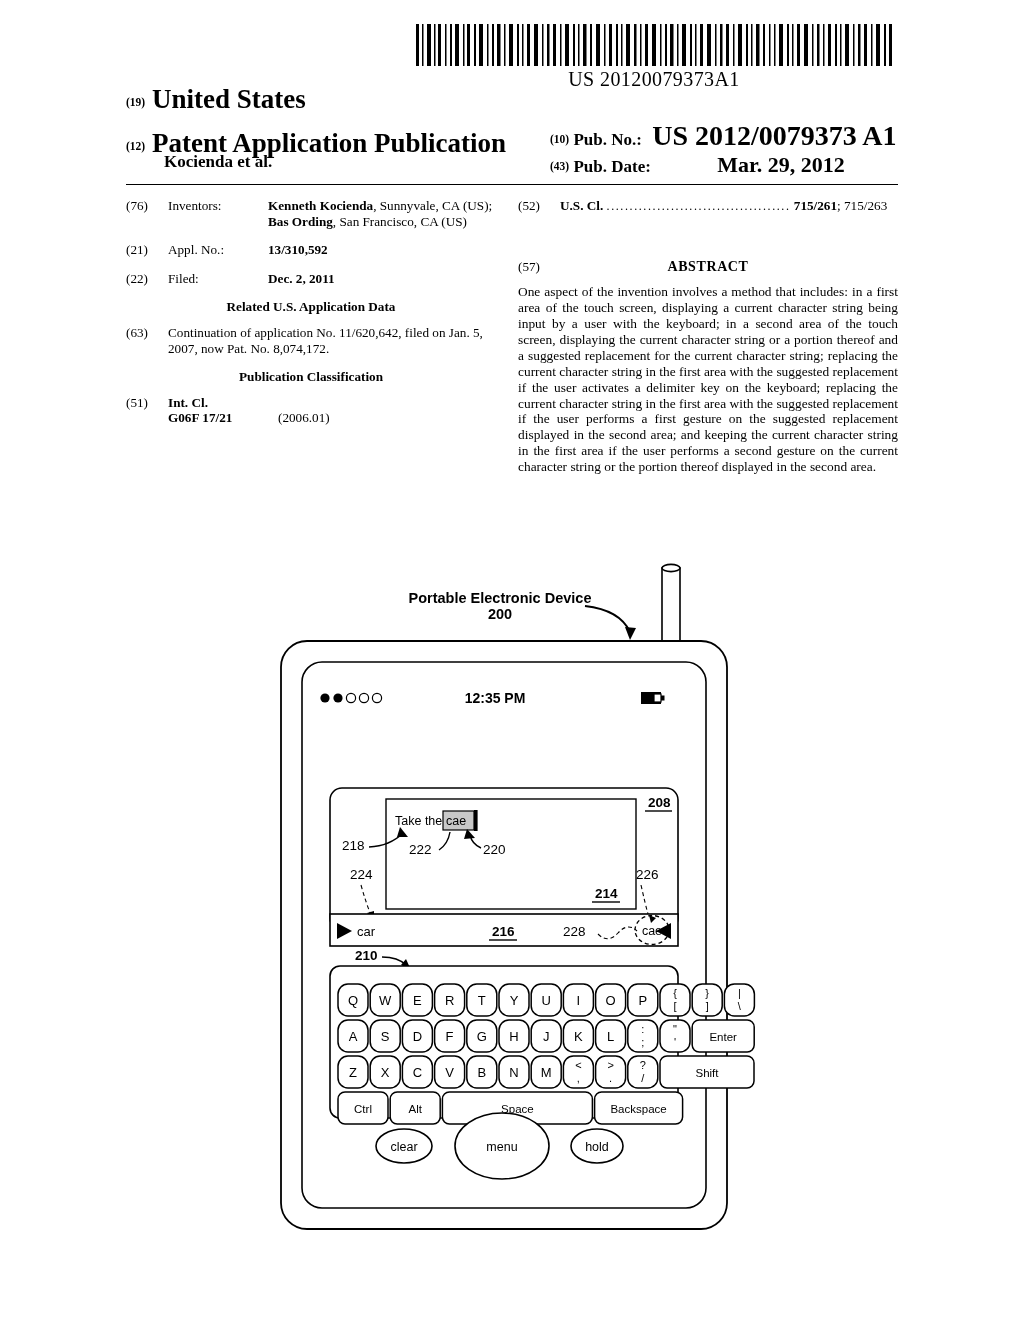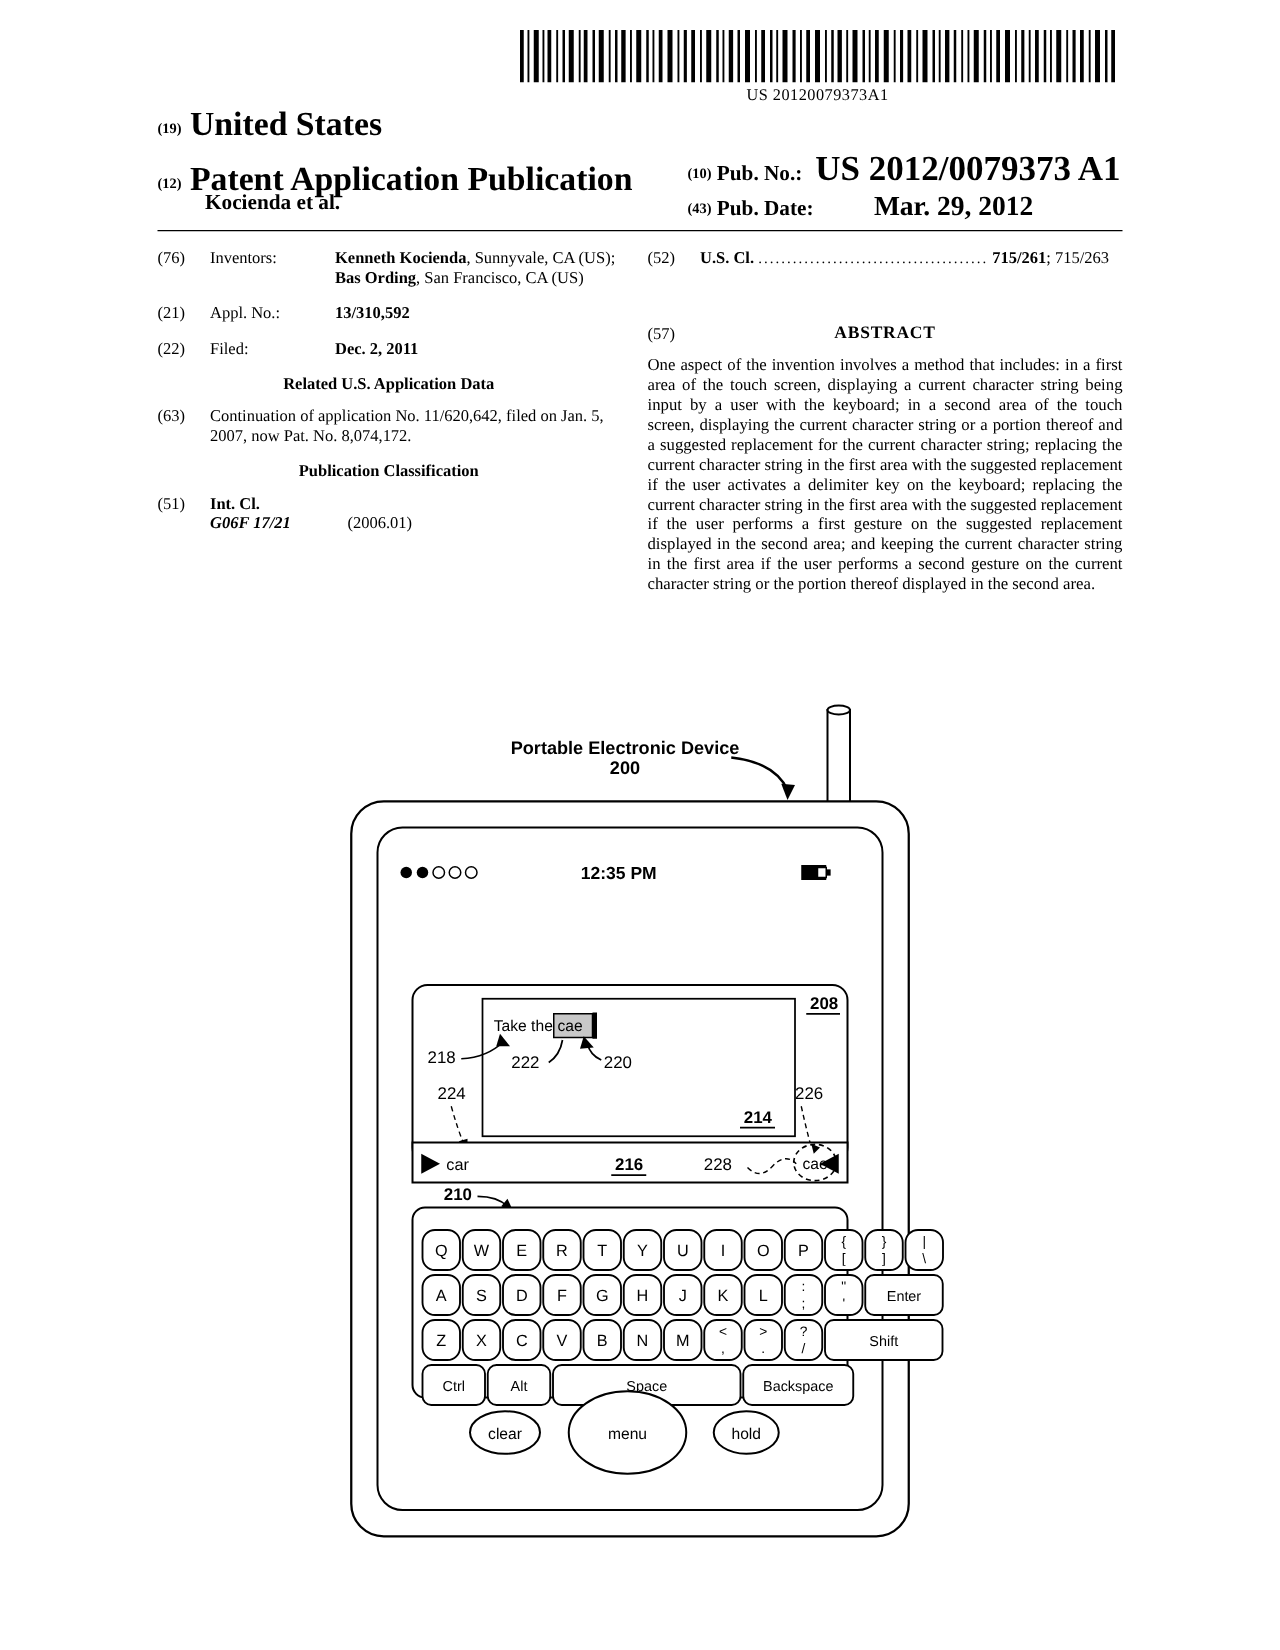--- a/index.html
+++ b/index.html
@@ -25,21 +25,21 @@
     width: 480px;
     text-align: center;
   }
   #barcode {
     height: 42px;
     width: 480px;
     display: block;
   }
   #barcode-number {
     font-family: "Liberation Serif", serif;
-    font-size: 13px;
+    font-size: 20px;
     letter-spacing: 0.4px;
     margin-top: 2px;
     white-space: nowrap;
   }
 
   
   #title-block {
     position: absolute;
     left: 0;
     top: 84px;
@@ -90,21 +90,21 @@
   #pubdate-line {
     position: absolute;
     left: 550px;
     top: 68px;
     font-size: 17px;
     font-weight: bold;
     white-space: nowrap;
   }
   #pubdate-line .big {
     font-size: 22px;
-    margin-left: 44px;
+    margin-left: 62px;
   }
 
   
   .hrule {
     position: absolute;
     left: 126px;
     width: 772px;
     border-top: 1.6px solid #000;
     height: 0;
   }
@@ -152,21 +152,20 @@
   .heading-center {
     text-align: center;
     font-weight: bold;
     margin: 8px 0 10px 0;
   }
   .title-54 {
     font-weight: bold;
     line-height: 16.5px;
   }
   .italic-bold {
-    font-style: italic;
     font-weight: bold;
   }
   #intcl-code {
     display: inline-block;
     width: 110px;
   }
   #uscl-row {
     white-space: nowrap;
   }
   .dotleader {

